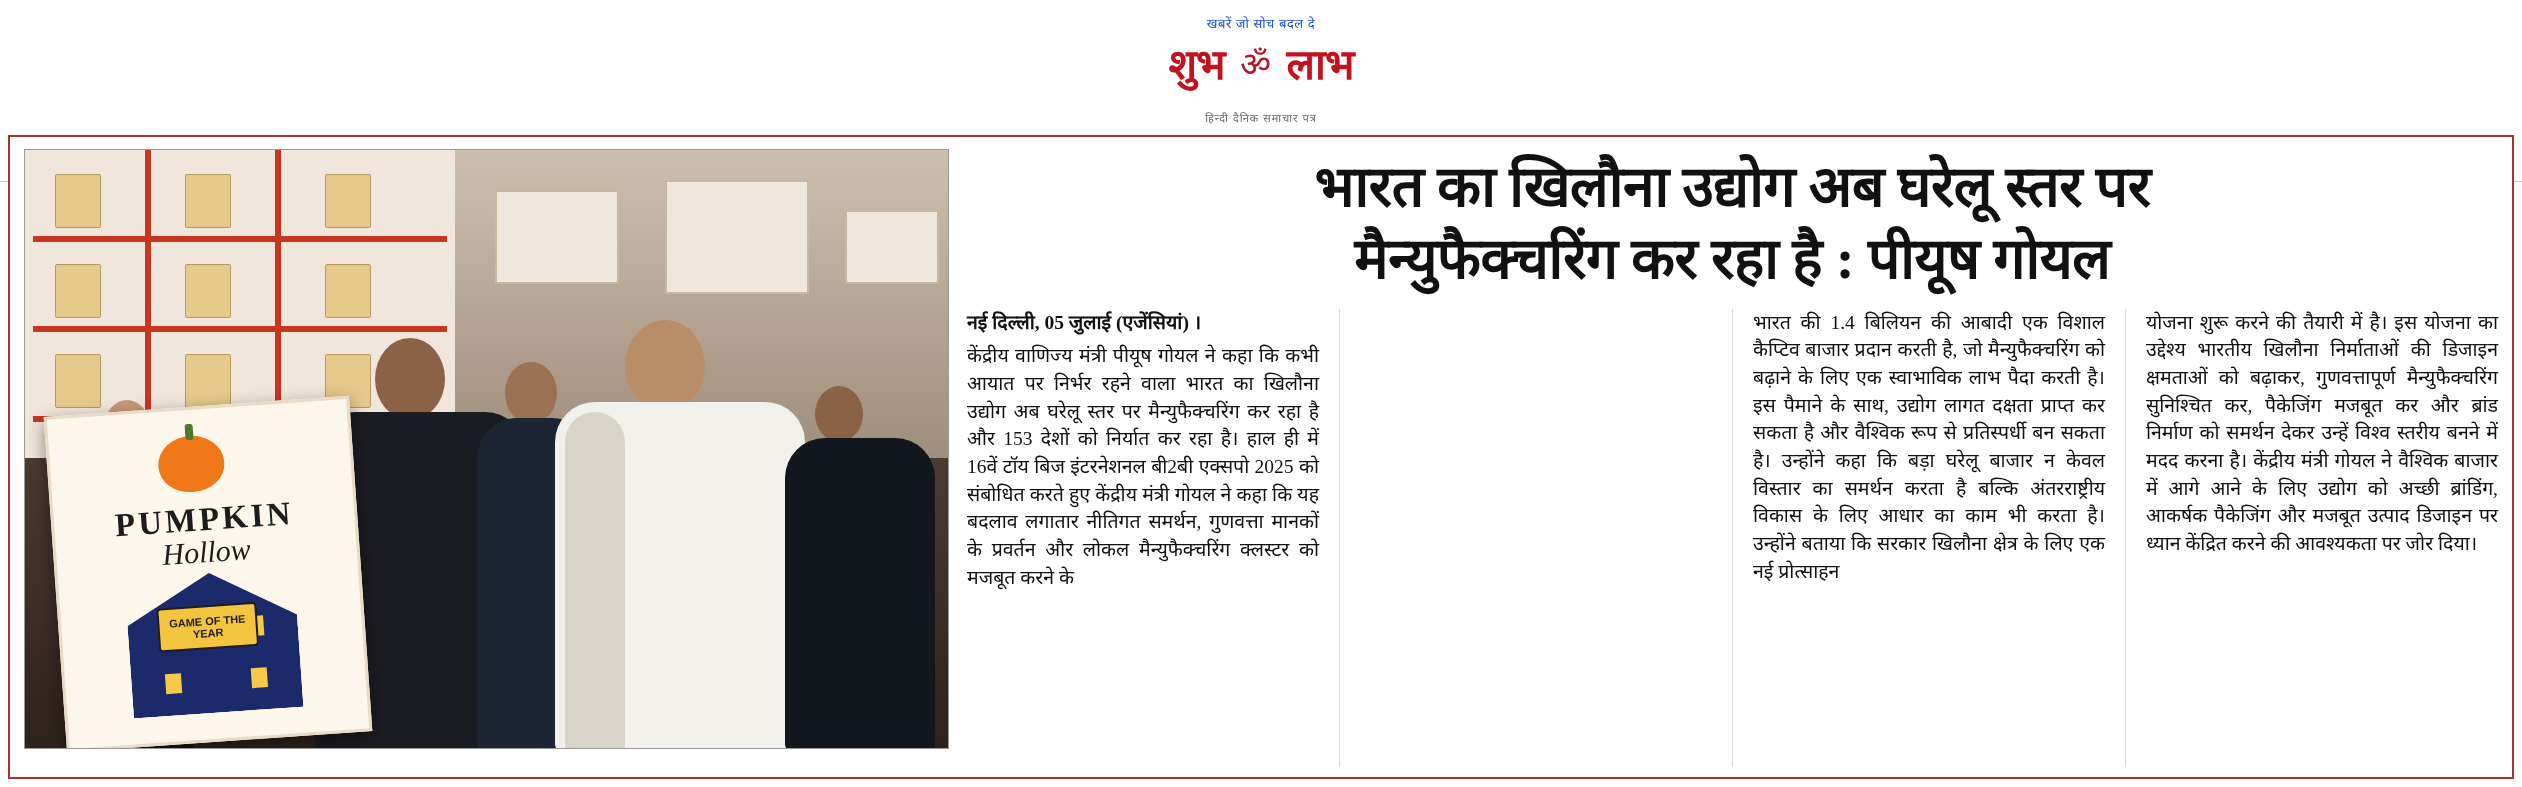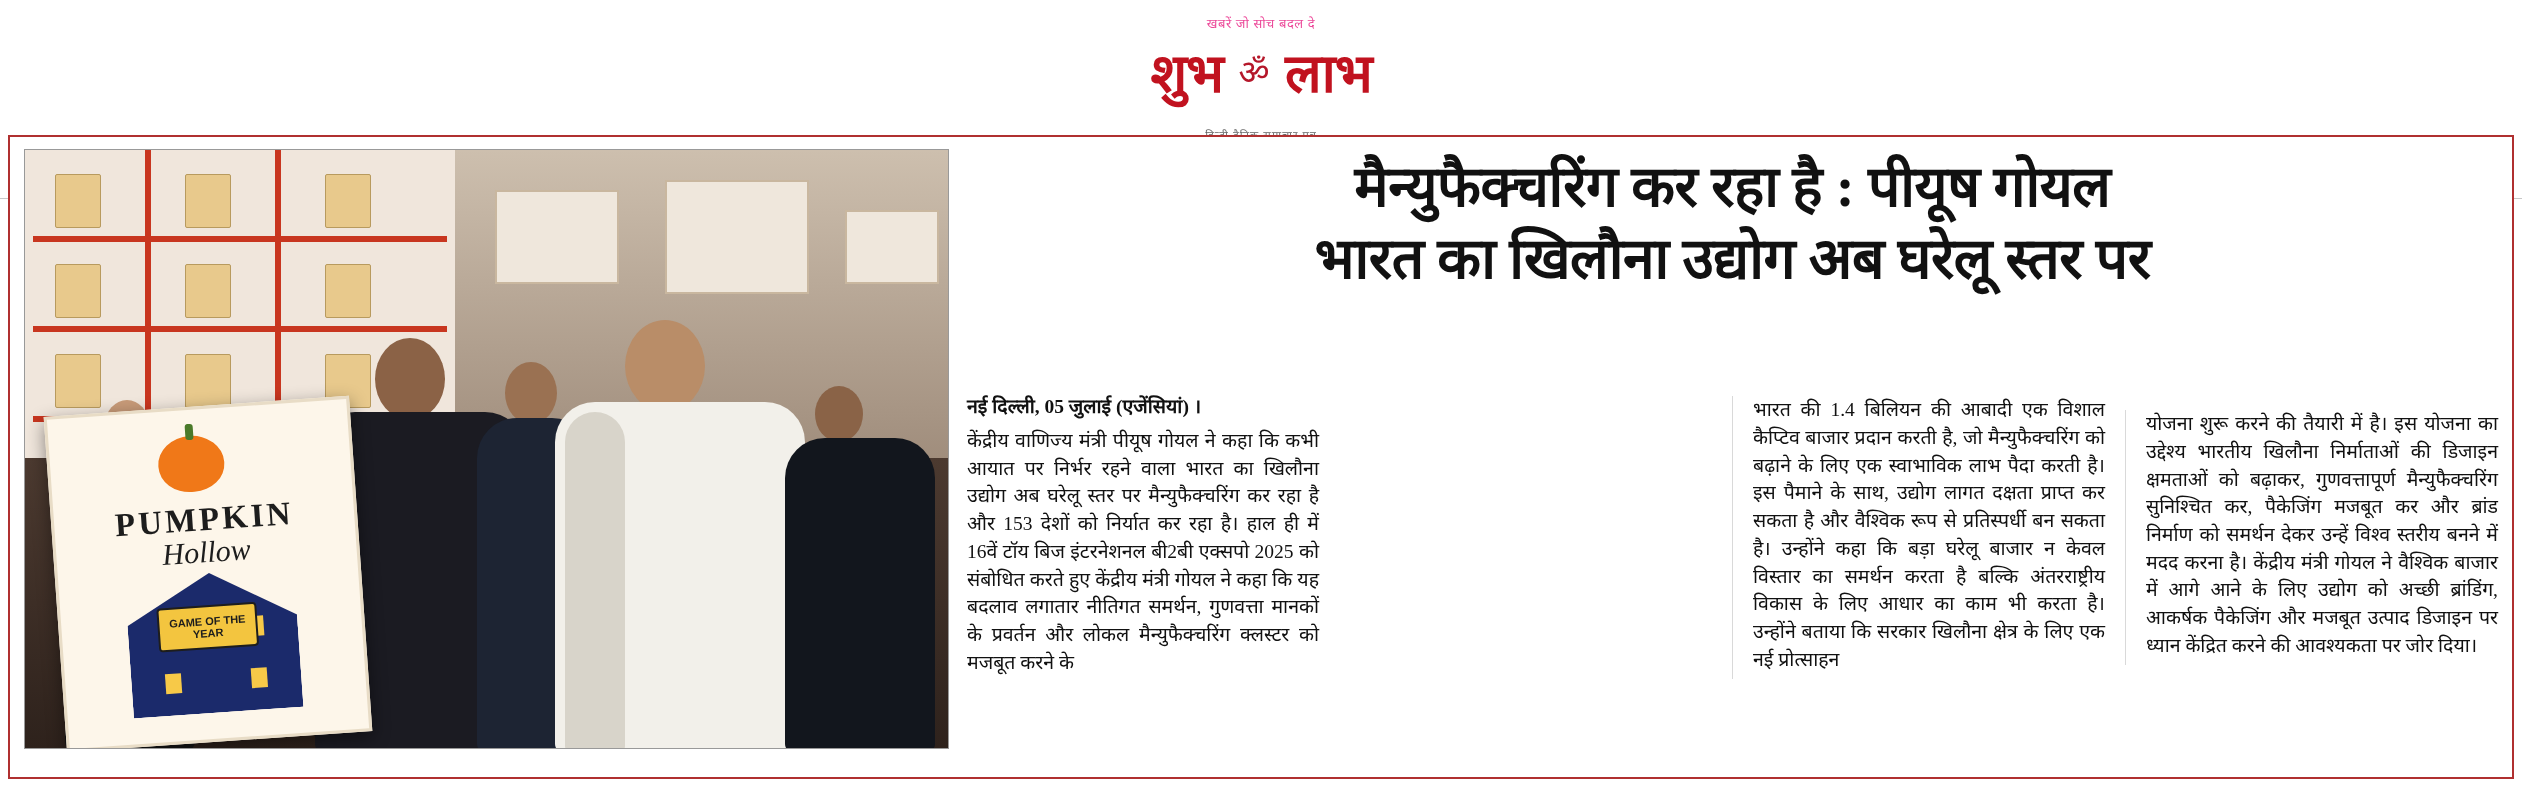--- a/index.html
+++ b/index.html
@@ -24,33 +24,33 @@
   
   .masthead {
     width: 100%;
     text-align: center;
     padding-top: 14px;
     border-bottom: 1px solid #c8c8c8;
     padding-bottom: 10px;
   }
   .logo-tagline {
     font-size: 13px;
-    color: #ec4899;
+    color: #1d4ed8;
     letter-spacing: .5px;
     margin-bottom: 2px;
   }
   .logo-main {
     display: flex;
     align-items: center;
     justify-content: center;
     gap: 10px;
   }
   .logo-word {
     font-family: Liberation Serif, serif;
-    font-size: 54px;
+    font-size: 42px;
     font-weight: bold;
     color: #c1121f;
     letter-spacing: -1px;
   }
   .logo-symbol {
     width: 42px;
     height: 42px;
     position: relative;
     display: inline-block;
   }
@@ -265,21 +265,20 @@
     margin: 2px 0 14px 0;
     letter-spacing: -0.5px;
   }
 
   
   .cols {
     display: flex;
     gap: 20px;
     flex: 1 1 auto;
     min-height: 0;
-    align-items: center;
   }
   .col {
     flex: 1 1 0;
     min-width: 0;
     font-family: "Liberation Serif", serif;
     font-size: 19.5px;
     line-height: 1.42;
     color: #111;
     text-align: justify;
     position: relative;
@@ -376,22 +375,22 @@
             <div class="win" style="left:186px; top:210px;"></div>
             <div class="win" style="left:100px; top:262px;"></div>
             <div class="win" style="left:186px; top:262px;"></div>
             <div class="badge">GAME OF THE YEAR</div>
           </div>
         </div>
       </div>
 
       <div class="article">
         <div class="headline">
+          <div>भारत का खिलौना उद्योग अब घरेलू स्तर पर</div>
           <div>मैन्युफैक्चरिंग कर रहा है : पीयूष गोयल</div>
-          <div>भारत का खिलौना उद्योग अब घरेलू स्तर पर</div>
         </div>
 
         <div class="cols">
           <div class="col">
             <p><span class="dateline">नई दिल्ली, 05 जुलाई (एजेंसियां) ।</span></p>
             <p>केंद्रीय वाणिज्य मंत्री पीयूष गोयल ने कहा कि कभी आयात पर निर्भर रहने वाला भारत का खिलौना उद्योग अब घरेलू स्तर पर मैन्युफैक्चरिंग कर रहा है और 153 देशों को निर्यात कर रहा है। हाल ही में 16वें टॉय बिज इंटरनेशनल बी2बी एक्सपो 2025 को संबोधित करते हुए केंद्रीय मंत्री गोयल ने कहा कि यह बदलाव लगातार नीतिगत समर्थन, गुणवत्ता मानकों के प्रवर्तन और लोकल मैन्युफैक्चरिंग क्लस्टर को मजबूत करने के</p>
           </div>
 
           <div class="col">
           </div>

